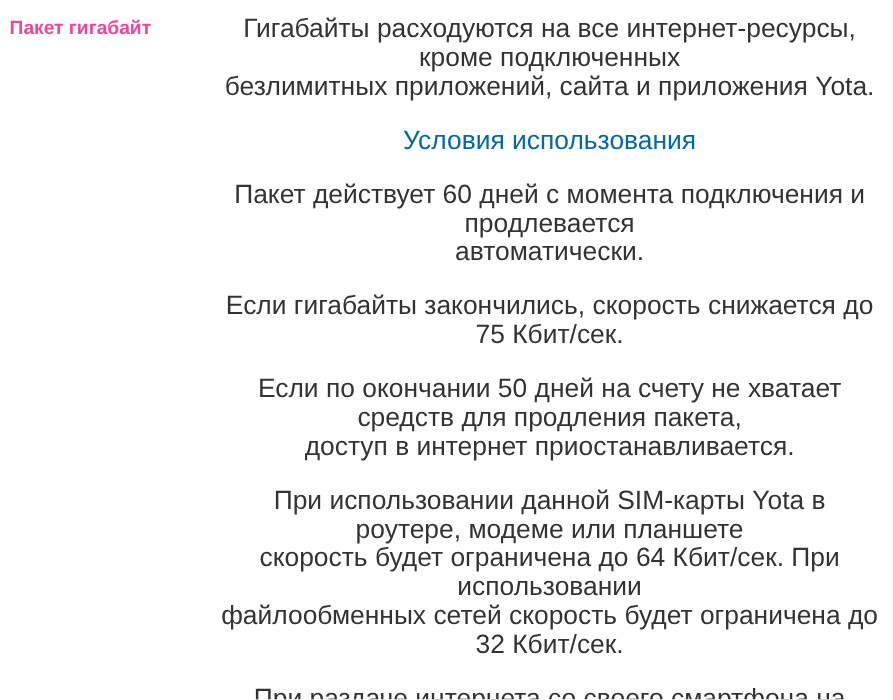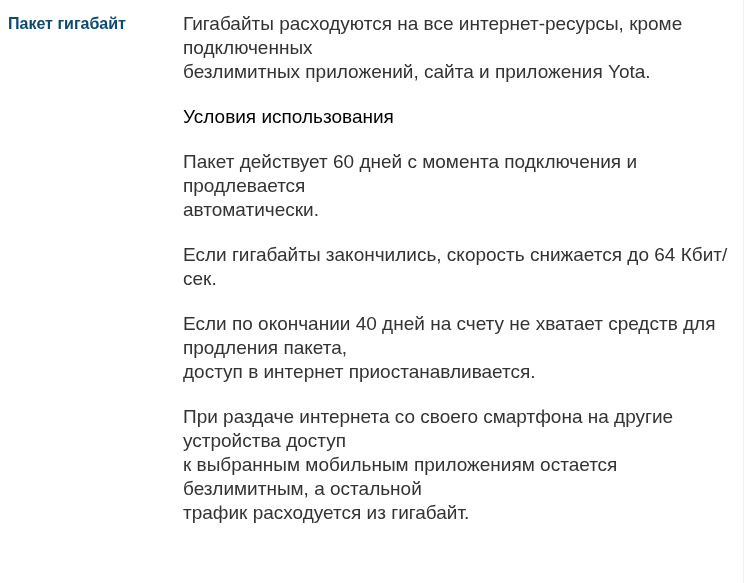--- a/index.html
+++ b/index.html
@@ -25,35 +25,36 @@
   }
   .label-col {
     width: 175px;
     flex: 0 0 175px;
   }
   .row-title {
     margin: 0;
     font-size: 16px;
     line-height: 24px;
     font-weight: bold;
-    color: #0c4a6e;
+    color: #ec4899;
   }
   .content-col {
     flex: 1 1 auto;
     min-width: 0;
   }
   .para {
     margin: 0 0 21px 0;
-    font-size: 19px;
+    font-size: 22px;
     line-height: 24px;
     color: #333333;
     white-space: pre-line;
+    text-align: center;
   }
   .para.muted {
-    color: #000000;
+    color: #0369a1;
   }
   .para:last-child {
     margin-bottom: 0;
   }
 </style>
 </head>
 <body>
 
 <div class="page">
   <div class="row">
@@ -65,25 +66,28 @@
     <div class="content-col">
       <p class="para">Гигабайты расходуются на все интернет-ресурсы, кроме подключенных
 безлимитных приложений, сайта и приложения Yota.</p>
 
 
       <p class="para muted">Условия использования</p>
 
       <p class="para">Пакет действует 60 дней с момента подключения и продлевается
 автоматически.</p>
 
-      <p class="para">Если гигабайты закончились, скорость снижается до 64 Кбит/сек.</p>
+      <p class="para">Если гигабайты закончились, скорость снижается до 75 Кбит/сек.</p>
 
-      <p class="para">Если по окончании 40 дней на счету не хватает средств для продления пакета,
+      <p class="para">Если по окончании 50 дней на счету не хватает средств для продления пакета,
 доступ в интернет приостанавливается.</p>
 
+      <p class="para">При использовании данной SIM-карты Yota в роутере, модеме или планшете
+скорость будет ограничена до 64 Кбит/сек. При использовании
+файлообменных сетей скорость будет ограничена до 32 Кбит/сек.</p>
 
       <p class="para">При раздаче интернета со своего смартфона на другие устройства доступ
 к выбранным мобильным приложениям остается безлимитным, а остальной
 трафик расходуется из гигабайт.</p>
     </div>
 
   </div>
 </div>
 
 </body></html>

